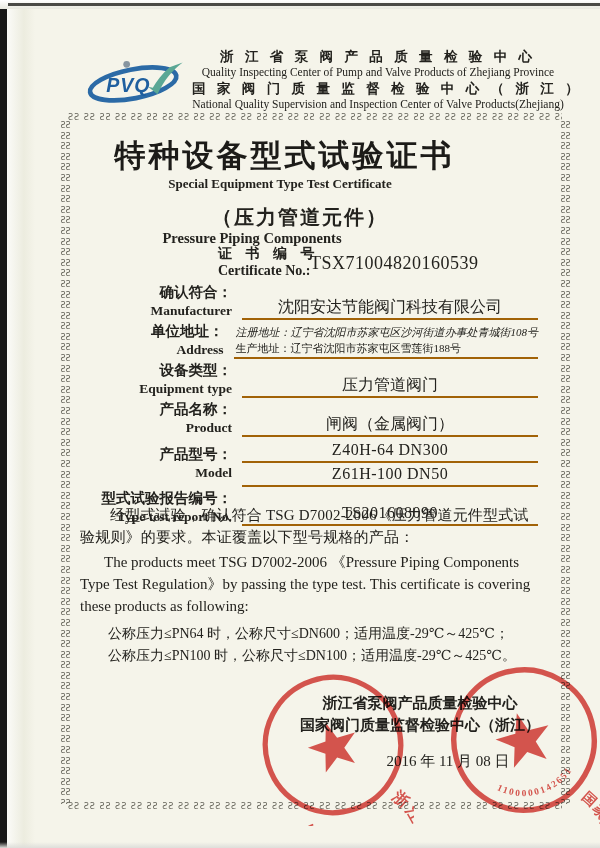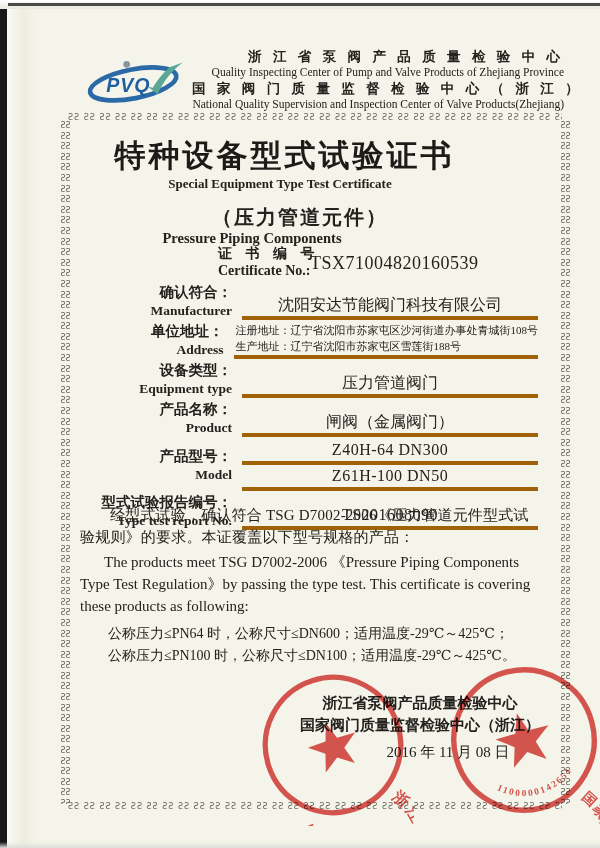--- a/index.html
+++ b/index.html
@@ -14,21 +14,21 @@
   .edge-left-fade{position:absolute;left:7px;top:0;width:28px;height:848px;
     background:linear-gradient(90deg,#fbfbf8,#ececdf 60%,#f5f4ea);}
   .edge-top{position:absolute;left:0;top:0;width:600px;height:9px;
     background:linear-gradient(180deg,#ffffff,#e8e8df);}
   .edge-top-line{position:absolute;left:8px;top:3px;width:592px;height:3px;background:#4a4a46;}
   .edge-bottom{position:absolute;left:0;bottom:0;width:600px;height:6px;
     background:linear-gradient(0deg,#dededa,rgba(245,244,234,0));}
 
   
   .logo{position:absolute;left:80px;top:55px;width:112px;height:56px;}
-  .org-block{position:absolute;left:192px;top:48px;width:372px;text-align:right;}
+  .org-block{position:absolute;left:192px;top:48px;width:372px;text-align:center;}
   .org-cn{font-size:13.5px;font-weight:bold;letter-spacing:4px;line-height:17px;white-space:nowrap;}
   .org-en{font-size:11.5px;font-weight:normal;line-height:15px;white-space:nowrap;}
 
   
   .frame{position:absolute;left:62px;top:113px;width:506px;height:699px;pointer-events:none;}
   .fr{position:absolute;color:#55544a;opacity:.9;overflow:hidden;
       font-family:"DejaVu Sans",sans-serif;}
   .fr.h{left:6px;width:494px;height:10px;font-size:8px;line-height:9px;letter-spacing:1px;white-space:nowrap;}
   .fr.top{top:0;}
   .fr.bot{bottom:0;}
@@ -53,37 +53,37 @@
   .cert-no{position:absolute;left:310px;top:253px;font-size:18px;letter-spacing:.5px;}
 
   
   .fields{position:absolute;left:76px;top:283px;width:462px;}
   .frow{display:flex;margin-bottom:2px;}
   .flabels{width:166px;text-align:right;padding-right:10px;box-sizing:border-box;
     display:flex;flex-direction:column;justify-content:center;}
   .flabels .cn{font-size:14.5px;font-weight:bold;line-height:19px;white-space:nowrap;}
   .flabels .en{font-size:13.5px;font-weight:bold;line-height:18px;white-space:nowrap;}
   .fvals{flex:1;display:flex;flex-direction:column;justify-content:flex-end;}
-  .vline{border-bottom:4px solid #a16207;text-align:center;font-size:16px;
+  .vline{border-bottom:2px solid #a16207;text-align:center;font-size:16px;
     line-height:21px;padding-bottom:1px;}
   .vline.small{font-size:11px;line-height:15px;text-align:left;padding-left:2px;white-space:nowrap;}
-  .vline.nob{border-bottom:none;}
+  .vline.nob{border-bottom:none;font-style:italic;}
   .vline.mono-ish{letter-spacing:.5px;}
 
   
   .bodytext{position:absolute;left:80px;top:504px;width:460px;}
   .para-cn{font-size:15px;line-height:22px;text-indent:2em;letter-spacing:.2px;}
   .para-en{font-size:15px;line-height:22px;text-indent:1.6em;margin-top:3px;}
   .spec{font-size:14px;line-height:22px;margin-left:2em;white-space:nowrap;}
   .spec-wrap{margin-top:6px;}
 
   
   .footer{position:absolute;left:280px;top:692px;width:280px;text-align:center;z-index:2;}
   .footer .org{font-size:15px;font-weight:bold;line-height:22px;white-space:nowrap;}
-  .footer .date{font-size:15px;line-height:22px;margin-top:5px;transform:translateX(28px);}
+  .footer .date{font-size:15px;line-height:22px;margin-top:14px;transform:translateX(28px);}
 
   
   .stamp{position:absolute;z-index:3;mix-blend-mode:multiply;opacity:.88;}
   .stamp-left{left:252px;top:664px;width:162px;height:162px;}
   .stamp-right{left:440px;top:656px;width:168px;height:168px;}
 </style>
 </head>
 <body>
 
 <div class="edge-left"></div>

